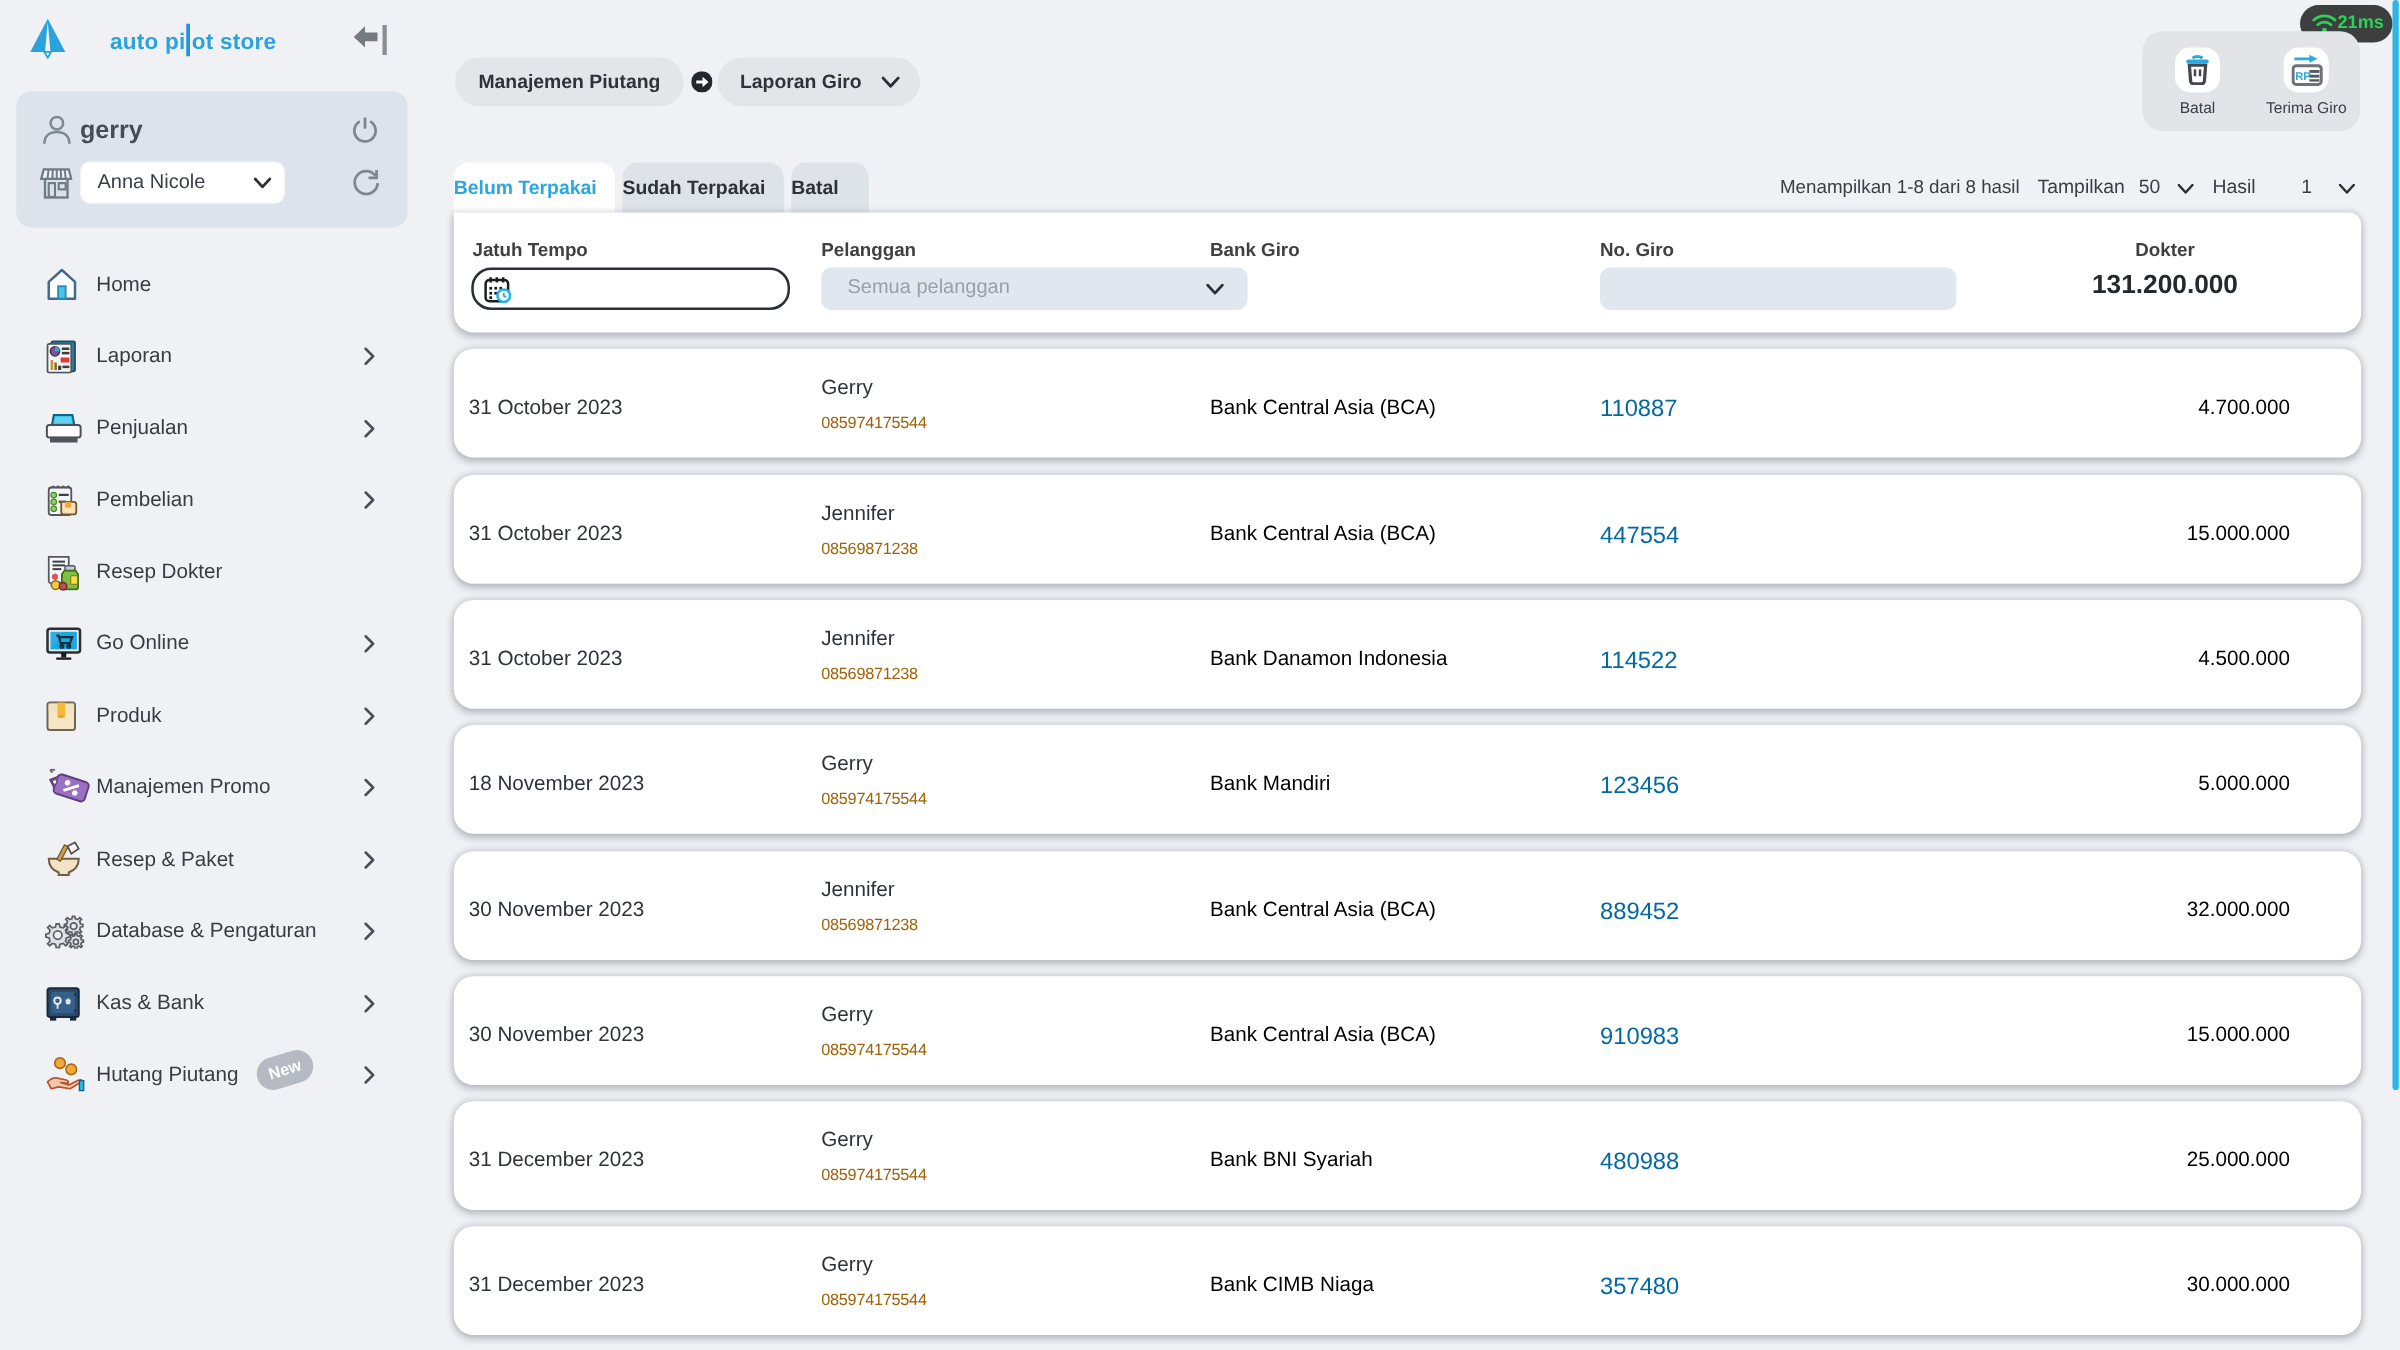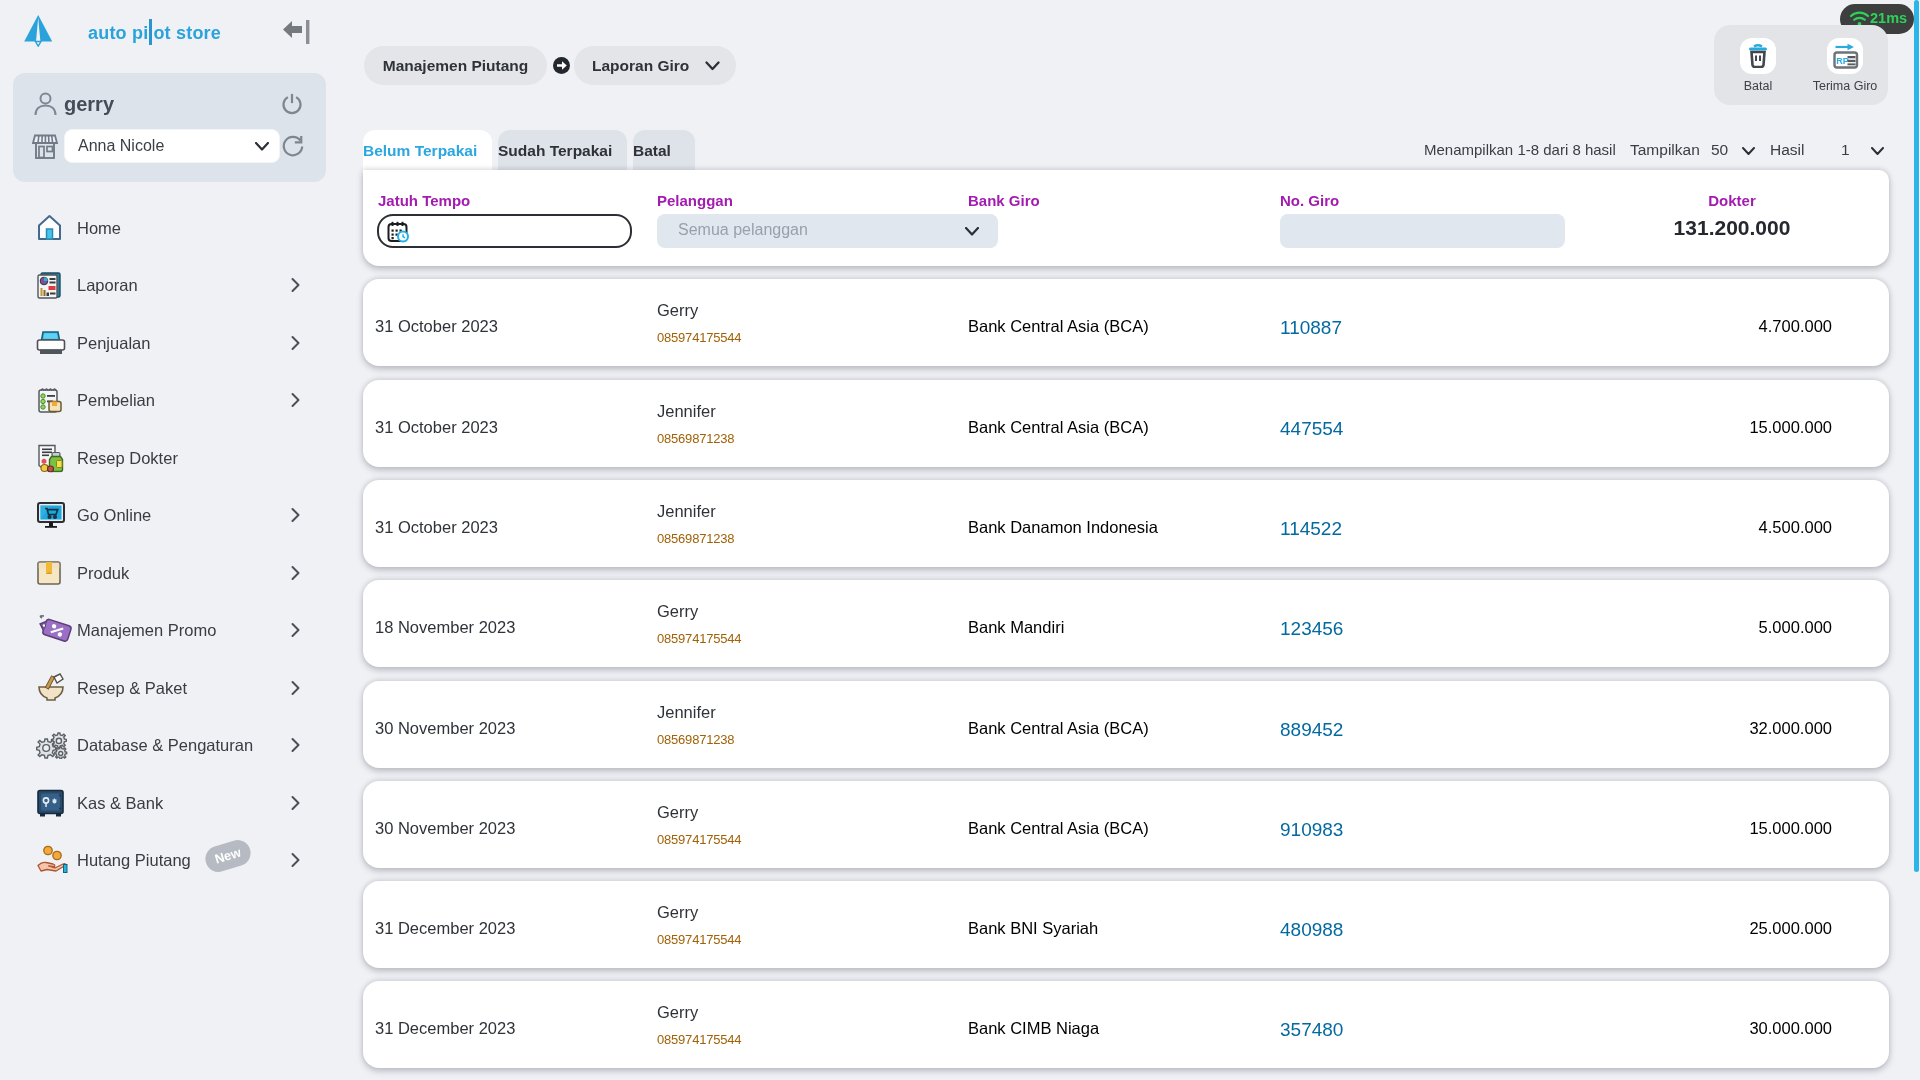--- a/index.html
+++ b/index.html
@@ -4,33 +4,33 @@
 <style>
 * { margin:0; padding:0; box-sizing:border-box; }
 html,body { width:1920px; height:1080px; overflow:hidden; }
 body { background:#f0f1f5; font-family:"Liberation Sans", sans-serif; color:#33373d; position:relative; }
 .abs { position:absolute; }
 
 
 #logo-text { left:56px; top:19px; font-size:18px; font-weight:700; color:#2aa3dc; letter-spacing:0.2px;margin-left:32px; }
 .ubar { left:13px; top:73px; width:313px; height:109px; background:#dce3ea; border-radius:12px; }
 .uname { left:64px; top:93px; font-size:20px; font-weight:700; color:#454b57; }
-.usel { left:64px; top:129px; width:216px; height:34px; background:#fff; border-radius:8px; border:1px solid #f2f4f6; }
+.usel { left:64px; top:129px; width:164px; height:34px; background:#fff; border-radius:8px; border:1px solid #f2f4f6; }
 .usel span { position:absolute; left:13px; top:7px; font-size:16px; color:#3a3f46; }
 .mi { position:absolute; left:0; width:340px; height:56px; }
 .mi .lbl { position:absolute; left:77px; top:50%; transform:translateY(-50%); font-size:16.5px; color:#393c41; }
 .mi .ico { position:absolute; left:36px; top:50%; transform:translateY(-50%); }
 .chev { position:absolute; left:291px; top:50%; transform:translateY(-50%); }
 
 
 .pill { position:absolute; background:#e3e5e9; border-radius:20px; font-weight:700; font-size:15.5px; color:#2f3339; text-align:center; }
 .tabs-tab { position:absolute; top:130px; height:41px; border-radius:12px 12px 0 0; background:#dee2e9; font-weight:700; font-size:15.5px; color:#2e3238; line-height:41px; }
 .ctl { position:absolute; top:141px; font-size:15.5px; color:#3a3e44; }
 #filter-card { left:363px; top:170px; width:1526px; height:96px; background:#fff; border-radius:0 10px 16px 16px; box-shadow:0 3px 6px rgba(105,110,120,.42), 0 -2px 4px rgba(105,110,120,.15); }
-.flabel { position:absolute; top:22px; font-size:15px; font-weight:700; color:#a21caf; }
+.flabel { position:absolute; top:22px; font-size:15px; font-weight:700; color:#404040; }
 .fsel { position:absolute; top:44px; height:34px; background:#e0e7ef; border-radius:8px; }
 .fsel .ph { position:absolute; left:21px; top:7px; font-size:16px; color:#98a1ab; }
 .row-card { position:absolute; left:363px; width:1526px; height:87px; background:#fff; border-radius:16px; box-shadow:0 3px 6px rgba(105,110,120,.42), 0 -2px 4px rgba(105,110,120,.15); }
 .rc-date { position:absolute; left:12px; top:38px; font-size:16.5px; color:#2f3339; }
 .rc-name { position:absolute; left:294px; top:22px; font-size:16.5px; color:#2f3339; }
 .rc-phone { position:absolute; left:294px; top:51px; font-size:13px; letter-spacing:-0.2px; color:#a16207; }
 .rc-bank { position:absolute; left:605px; top:38px; font-size:16.5px; color:#000000; }
 .rc-giro { position:absolute; left:917px; top:38px; font-size:19px; color:#0369a1; }
 .rc-nom  { position:absolute; left:1269px; top:38px; width:200px; text-align:right; font-size:16.5px; font-weight:500; color:#000000; }
 </style>

